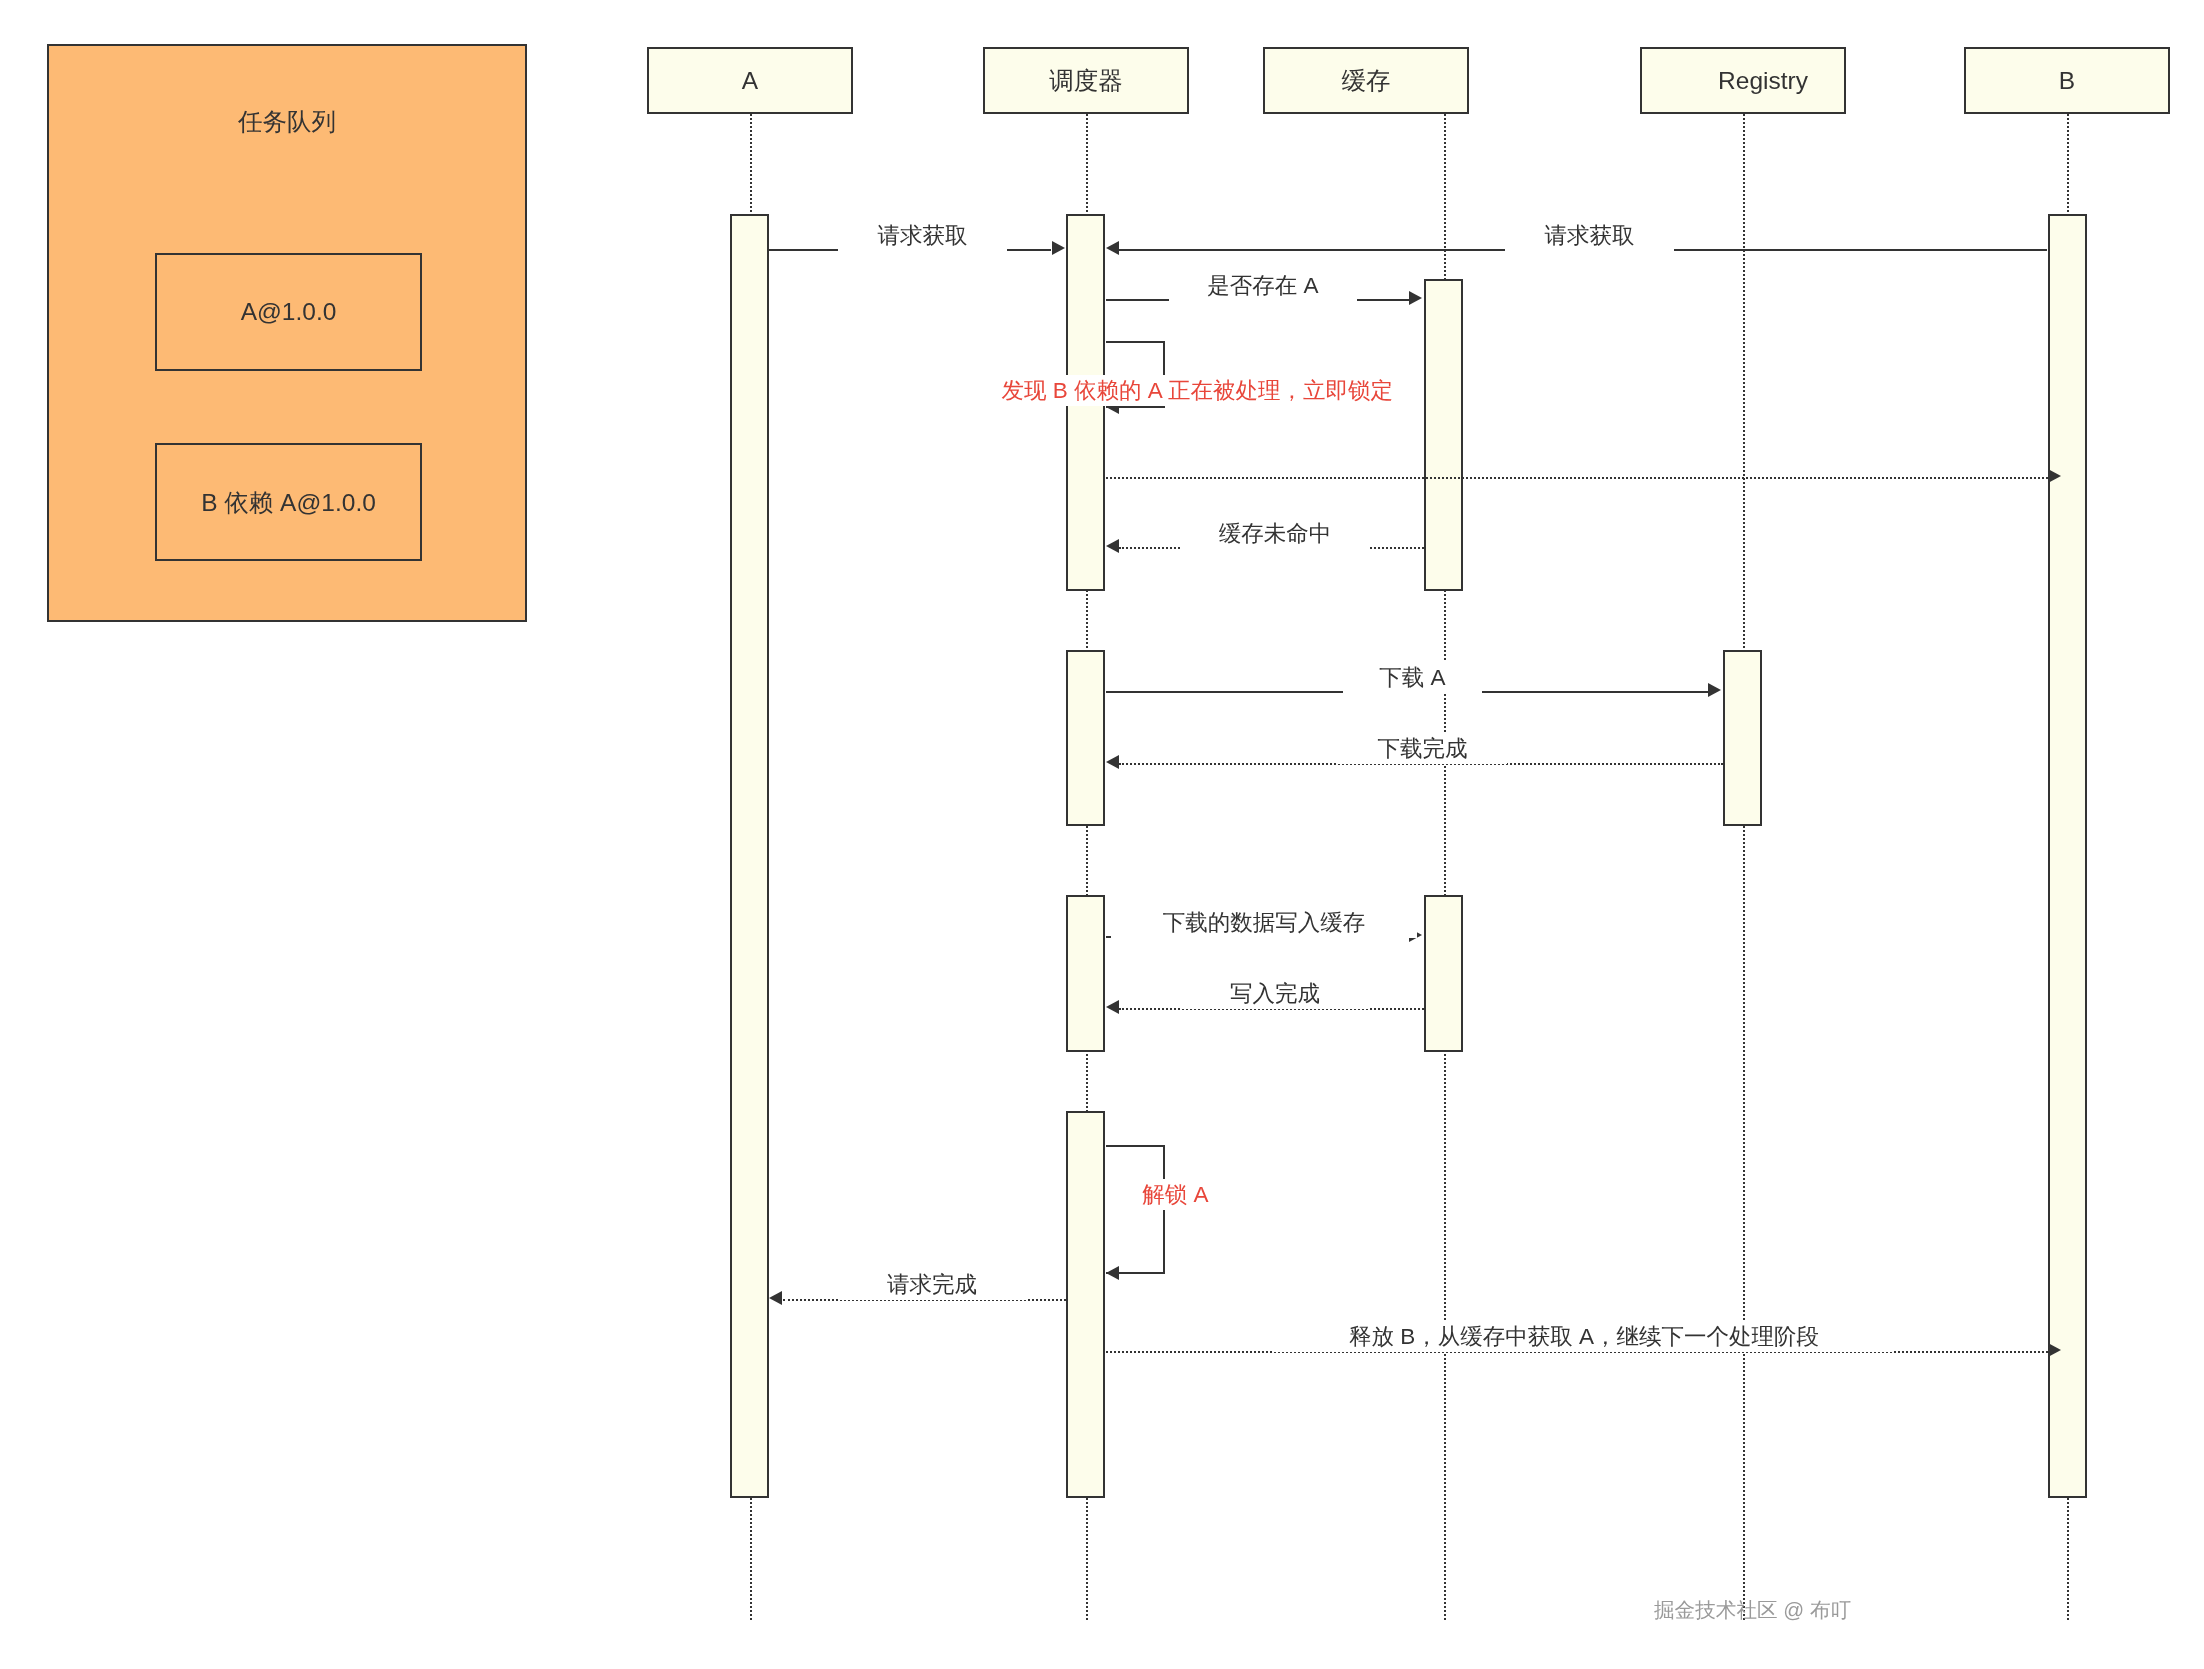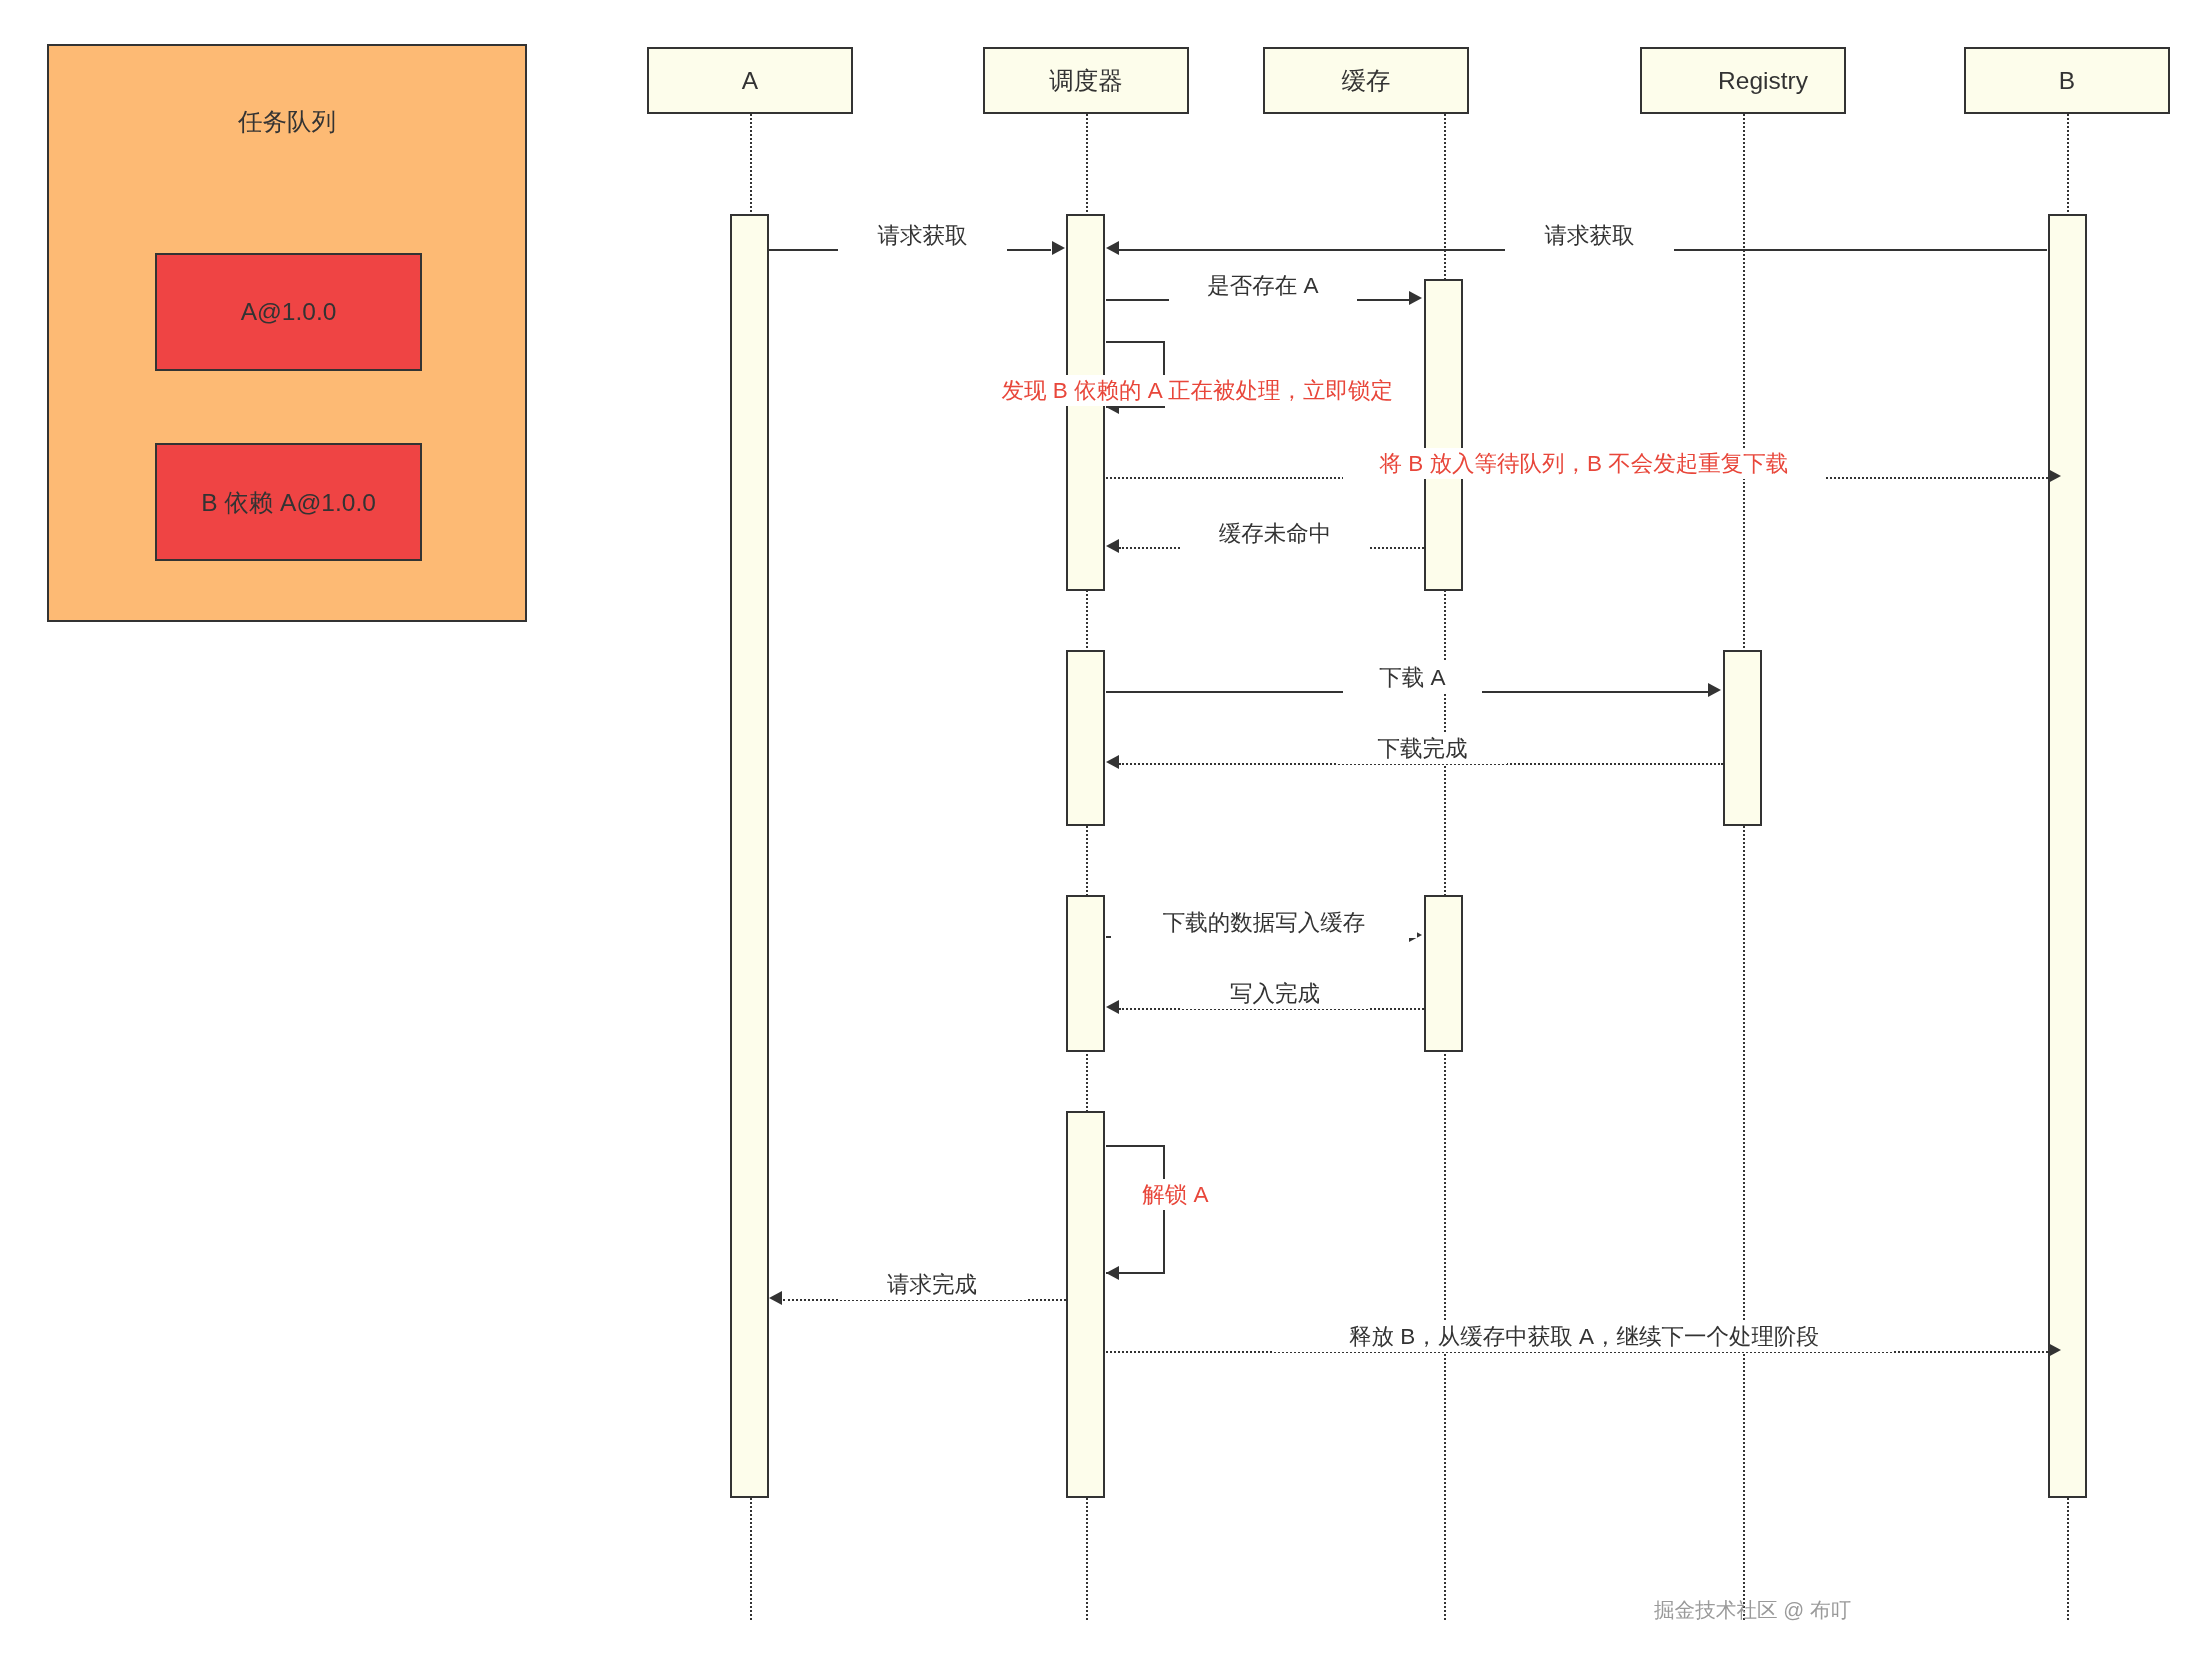--- a/index.html
+++ b/index.html
@@ -27,21 +27,21 @@
   .task-queue-title {
     position: absolute;
     width: 100%;
     text-align: center;
     font-size: 24.5px;
     color: #333333;
   }
   .task-item {
     position: absolute;
     box-sizing: border-box;
-    background: #ef4444;
+    background: #fdba74;
     border: 2px solid #333333;
     display: flex;
     align-items: center;
     justify-content: center;
     font-size: 24.5px;
     color: #333333;
   }
   .actor-box {
     position: absolute;
     box-sizing: border-box;
@@ -158,21 +158,20 @@
   <div class="msg-line" style="left:1106px; top:299px; width:304px;"></div>
   <div class="arrow right" style="left:1409px; top:291px;"></div>
   <div class="msg-label" style="left:1169px; top:270px; width:176px;">是否存在 A</div>
 
   <div class="self-msg" style="left:1106px; top:341px; width:59px; height:67px;"></div>
   <div class="arrow left" style="left:1106px; top:400px;"></div>
   <div class="msg-label red" style="left:926px; top:375px; width:461px;text-align:right;">发现 B 依赖的 A 正在被处理，立即锁定</div>
 
   <div class="msg-line dotted" style="left:1106px; top:477px; width:942px;"></div>
   <div class="arrow right" style="left:2048px; top:469px;"></div>
-  <div class="msg-label red" style="left:1343px; top:448px; width:470px;">将 B 放入等待队列，B 不会发起重复下载</div>
 
   <div class="msg-line dotted" style="left:1119px; top:547px; width:305px;"></div>
   <div class="arrow left" style="left:1106px; top:539px;"></div>
   <div class="msg-label" style="left:1181px; top:518px; width:176px;">缓存未命中</div>
 
   <div class="msg-line" style="left:1106px; top:691px; width:603px;"></div>
   <div class="arrow right" style="left:1708px; top:683px;"></div>
   <div class="msg-label" style="left:1343px; top:662px; width:127px;">下载 A</div>
 
   <div class="msg-line dotted" style="left:1119px; top:763px; width:604px;"></div>

